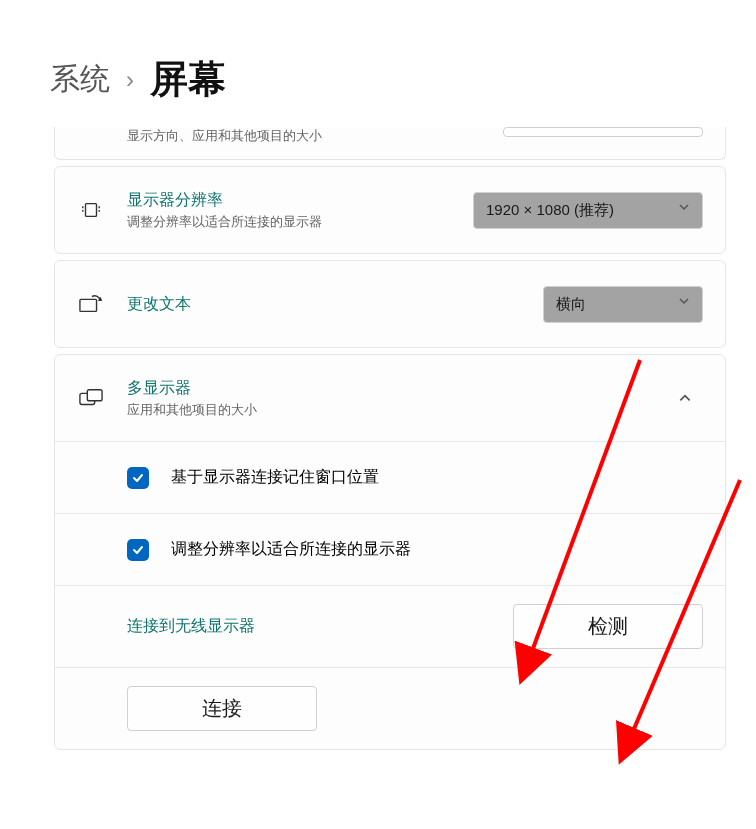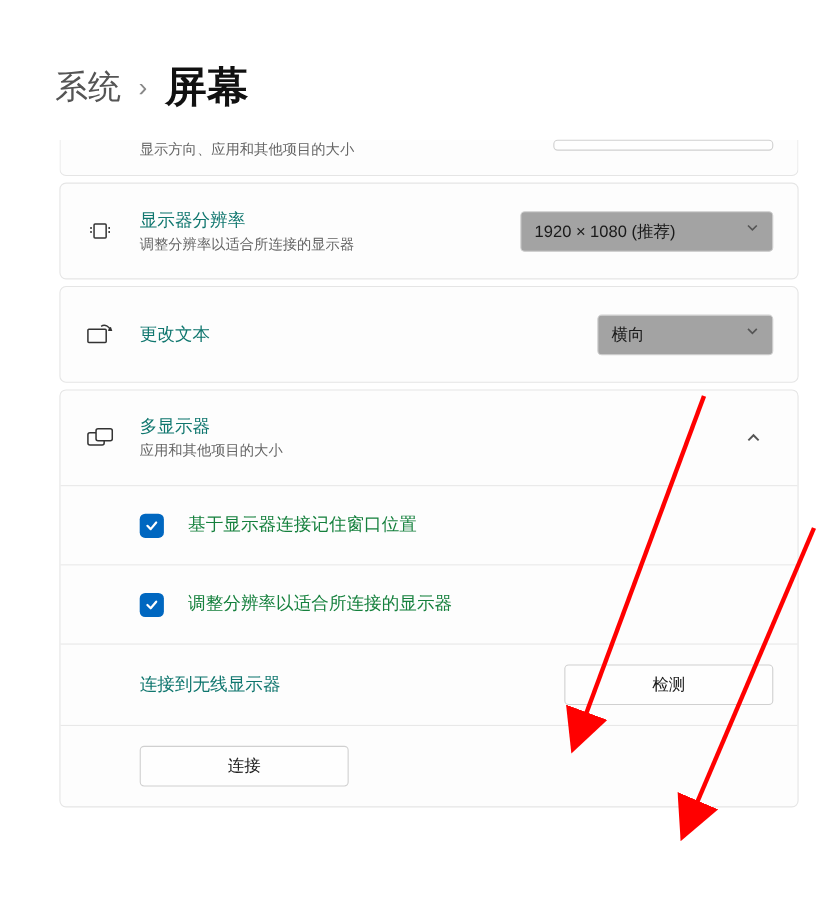--- a/index.html
+++ b/index.html
@@ -86,40 +86,40 @@
     .dropdown.wide { min-width: 230px; }
     .chevron {
       width: 12px;
       height: 12px;
     }
     .btn {
       border: 1px solid #d0d0d0;
       border-radius: 4px;
       background: #fefefe;
       padding: 8px 40px;
-      font-size: 15px;
+      font-size: 20px;
       color: #1a1a1a;
       min-width: 190px;
       text-align: center;
       cursor: pointer;
     }
     .btn.clipped { min-width: 200px; position: relative; }
     .checkbox {
       width: 22px;
       height: 22px;
       border-radius: 5px;
       background: #0067c0;
       display: flex;
       align-items: center;
       justify-content: center;
       flex-shrink: 0;
     }
     .check-label {
       font-size: 16px;
-      color: #15803d;
+      color: #000000;
       font-family: Liberation Serif, serif;
     }
     .expand-btn {
       width: 36px;
       height: 36px;
       display: flex;
       align-items: center;
       justify-content: center;
       cursor: pointer;
     }

